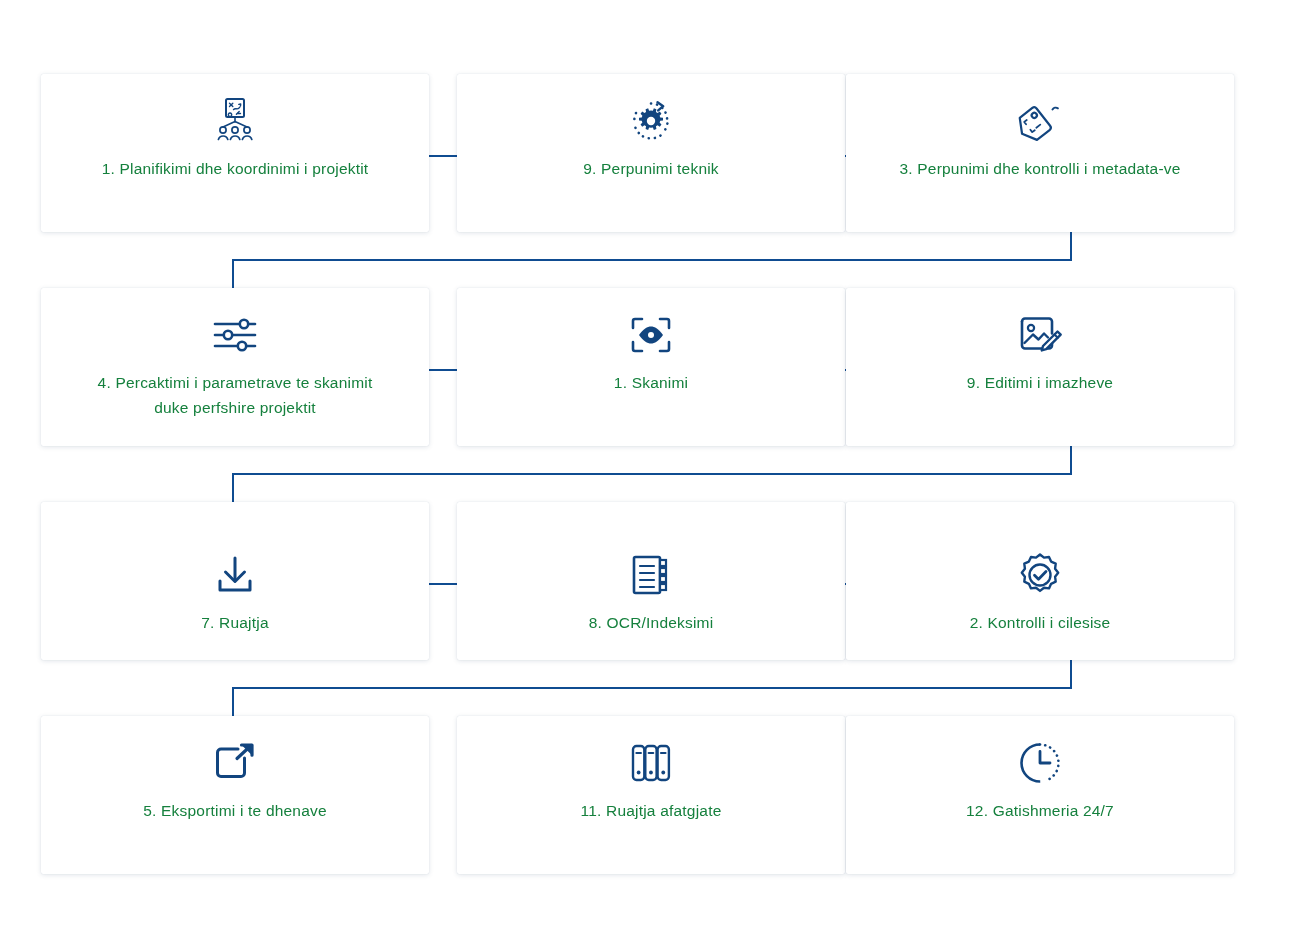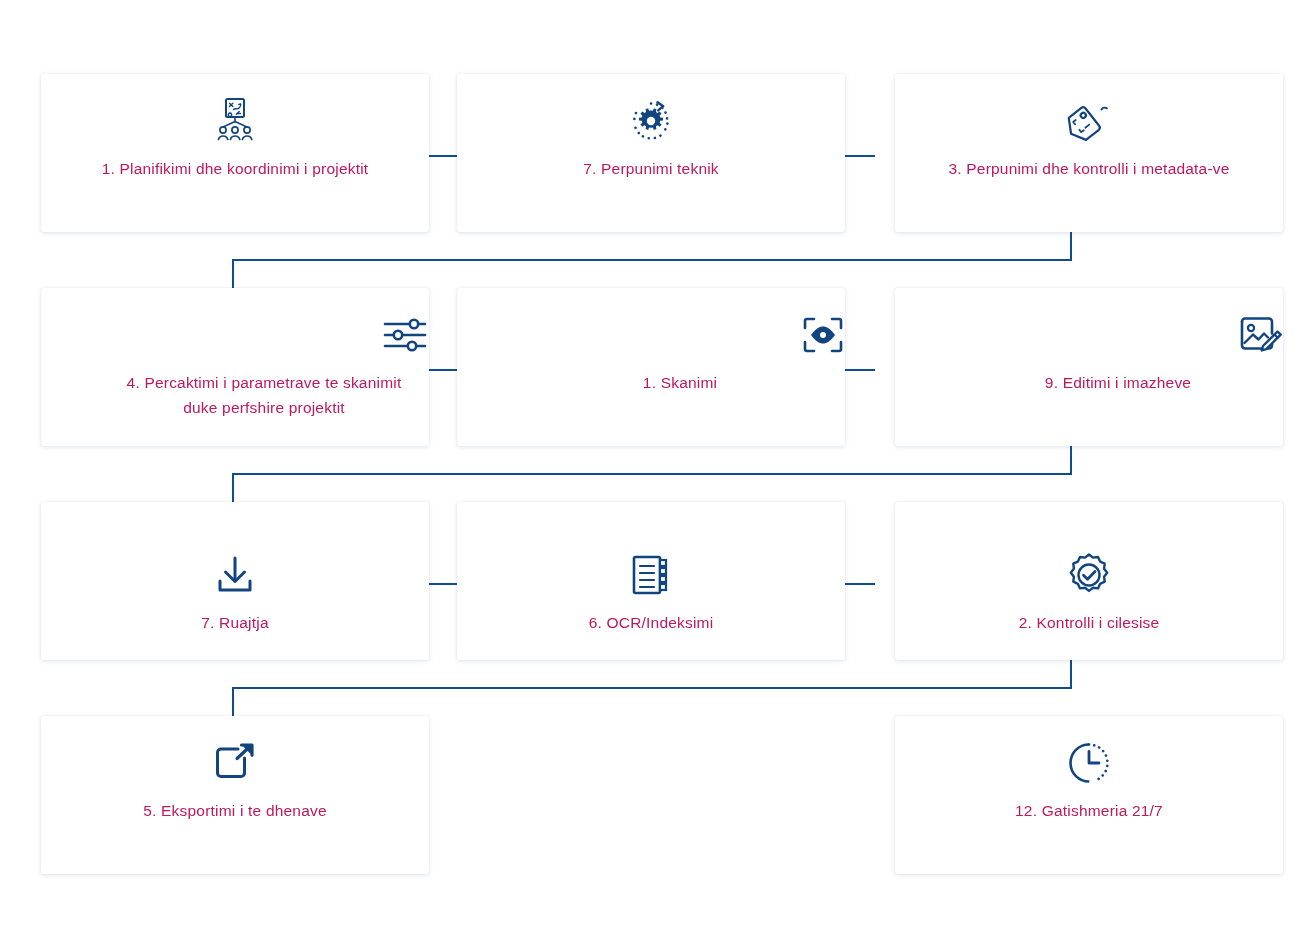--- a/index.html
+++ b/index.html
@@ -38,33 +38,33 @@
     align-items: center;
     justify-content: center;
   }
   .card-icon svg {
     display: block;
   }
   .card-label {
     margin-top: 12px;
     width: 330px;
     text-align: center;
-    color: #be185d;
+    color: #15803d;
     font-size: 15.5px;
     line-height: 25px;
     letter-spacing: 0.2px;
     font-family: "Liberation Sans", sans-serif;
   }
   
   .col-1 { left: 41px; }
   .col-2 { left: 457px; }
-  .col-3 { left: 895px; }
+  .col-3 { left: 846px; }
   
   .row-1 { top: 74px; }
-  .row-2 { top: 288px; align-items: flex-end; }
+  .row-2 { top: 288px; }
   .row-3 { top: 502px; justify-content: center; }
   .row-4 { top: 716px; }
 
   
   .h-conn {
     position: absolute;
     height: 2px;
     width: 30px;
     background: #0f4c91;
   }
@@ -141,21 +141,21 @@
           <path d="M40.4 25.5 a17 17 0 0 1 -4.4 9.0" stroke-dasharray="0.1 6"></path>
           <path d="M33.5 37.5 a17 17 0 0 1 -19.0 0" stroke-dasharray="0.1 6"></path>
           <path d="M11.8 35 a17 17 0 0 1 -4.4 -9.2" stroke-dasharray="0.1 6"></path>
           <path d="M7.4 21.0 a17 17 0 0 1 4.6 -10.4" stroke-dasharray="0.1 6"></path>
         </g>
         <path d="M30.5 4.2 L36.2 8.2 L31.2 12.4" stroke="#12457f" stroke-width="2.4" stroke-linecap="round" stroke-linejoin="round" fill="none"></path>
         <path d="M24 12.4 l1.9 0.35 0.95 -2.55 2.55 1.05 -0.45 2.7 1.6 1.15 2.25 -1.55 1.65 2.2 -1.85 2.0 0.65 1.85 2.75 0.15 0 2.75 -2.75 0.15 -0.65 1.85 1.85 2.0 -1.65 2.2 -2.25 -1.55 -1.6 1.15 0.45 2.7 -2.55 1.05 -0.95 -2.55 -1.9 0.35 -1.9 -0.35 -0.95 2.55 -2.55 -1.05 0.45 -2.7 -1.6 -1.15 -2.25 1.55 -1.65 -2.2 1.85 -2.0 -0.65 -1.85 -2.75 -0.15 0 -2.75 2.75 -0.15 0.65 -1.85 -1.85 -2.0 1.65 -2.2 2.25 1.55 1.6 -1.15 -0.45 -2.7 2.55 -1.05 0.95 2.55 z" fill="#12457f"></path>
         <circle cx="24" cy="23" r="4.2" fill="#ffffff"></circle>
       </svg>
     </div>
-    <div class="card-label">7. Perpunimi teknik</div>
+    <div class="card-label">9. Perpunimi teknik</div>
   </div>
 
   <div class="card col-3 row-1">
     <div class="card-icon">
       <svg width="50" height="46" viewBox="0 0 50 46" fill="none" xmlns="http://www.w3.org/2000/svg">
         <g transform="rotate(-38 25 23)">
           <path d="M11 8 h16 a3 3 0 0 1 3 3 v22 a3 3 0 0 1 -3 3 h-16 l-8 -14 z" stroke="#12457f" stroke-width="2.2" fill="none" stroke-linejoin="round"></path>
           <circle cx="24" cy="15" r="2.6" stroke="#12457f" stroke-width="2.2" fill="none"></circle>
           <path d="M12 17 v-3 h3.2" stroke="#12457f" stroke-width="1.8" stroke-linecap="round" stroke-linejoin="round" fill="none"></path>
           <path d="M12 24 v3 h3.2" stroke="#12457f" stroke-width="1.8" stroke-linecap="round" stroke-linejoin="round" fill="none"></path>
@@ -227,21 +227,21 @@
     <div class="card-icon">
       <svg width="42" height="44" viewBox="0 0 42 44" fill="none" xmlns="http://www.w3.org/2000/svg">
         <rect x="4" y="4" width="26" height="36" rx="1.5" stroke="#12457f" stroke-width="2.6" fill="#ffffff"></rect>
         <path d="M10 13 H24 M10 20 H24 M10 27 H24 M10 34 H24" stroke="#12457f" stroke-width="2.2" stroke-linecap="round"></path>
         <rect x="30" y="7" width="6" height="6" stroke="#12457f" stroke-width="2.2" fill="#ffffff"></rect>
         <rect x="30" y="15" width="6" height="6" stroke="#12457f" stroke-width="2.2" fill="#ffffff"></rect>
         <rect x="30" y="23" width="6" height="6" stroke="#12457f" stroke-width="2.2" fill="#ffffff"></rect>
         <rect x="30" y="31" width="6" height="6" stroke="#12457f" stroke-width="2.2" fill="#ffffff"></rect>
       </svg>
     </div>
-    <div class="card-label">6. OCR/Indeksimi</div>
+    <div class="card-label">8. OCR/Indeksimi</div>
   </div>
 
   <div class="card col-3 row-3">
     <div class="card-icon">
       <svg width="46" height="46" viewBox="0 0 46 46" fill="none" xmlns="http://www.w3.org/2000/svg">
         <path d="M23 2.5 l4.0 3.1 5.0 -0.6 2.1 4.6 4.6 2.1 -0.6 5.0 3.1 4.0 -3.1 4.0 0.6 5.0 -4.6 2.1 -2.1 4.6 -5.0 -0.6 -4.0 3.1 -4.0 -3.1 -5.0 0.6 -2.1 -4.6 -4.6 -2.1 0.6 -5.0 -3.1 -4.0 3.1 -4.0 -0.6 -5.0 4.6 -2.1 2.1 -4.6 5.0 0.6 z" stroke="#12457f" stroke-width="2.4" fill="none" stroke-linejoin="round"></path>
         <circle cx="23" cy="23" r="10.5" stroke="#12457f" stroke-width="2.4" fill="none"></circle>
         <path d="M17.5 23.2 L21.5 27.2 L29 19.5" stroke="#12457f" stroke-width="2.8" stroke-linecap="round" stroke-linejoin="round" fill="none"></path>
       </svg>
     </div>
@@ -252,25 +252,39 @@
     <div class="card-icon">
       <svg width="46" height="44" viewBox="0 0 46 44" fill="none" xmlns="http://www.w3.org/2000/svg">
         <path d="M26 8 H9 a3.5 3.5 0 0 0 -3.5 3.5 V32 a3.5 3.5 0 0 0 3.5 3.5 H29 a3.5 3.5 0 0 0 3.5 -3.5 V17" stroke="#12457f" stroke-width="3" stroke-linecap="round" stroke-linejoin="round" fill="none"></path>
         <path d="M25 17.5 L39 4.5" stroke="#12457f" stroke-width="3.2" stroke-linecap="round"></path>
         <path d="M29.5 4 H40 V14.2" stroke="#12457f" stroke-width="3.2" stroke-linecap="round" stroke-linejoin="round" fill="#12457f"></path>
       </svg>
     </div>
     <div class="card-label">5. Eksportimi i te dhenave</div>
   </div>
 
+  <div class="card col-2 row-4">
+    <div class="card-icon">
+      <svg width="44" height="42" viewBox="0 0 44 42" fill="none" xmlns="http://www.w3.org/2000/svg">
+        <rect x="4" y="4" width="11.3" height="34" rx="3.5" stroke="#12457f" stroke-width="2.4" fill="#ffffff"></rect>
+        <rect x="16.3" y="4" width="11.3" height="34" rx="3.5" stroke="#12457f" stroke-width="2.4" fill="#ffffff"></rect>
+        <rect x="28.6" y="4" width="11.3" height="34" rx="3.5" stroke="#12457f" stroke-width="2.4" fill="#ffffff"></rect>
+        <path d="M7.4 11 H11.9 M19.7 11 H24.2 M32 11 H36.5" stroke="#12457f" stroke-width="2.2" stroke-linecap="round"></path>
+        <circle cx="9.65" cy="30.5" r="1.9" fill="#12457f"></circle>
+        <circle cx="21.95" cy="30.5" r="1.9" fill="#12457f"></circle>
+        <circle cx="34.25" cy="30.5" r="1.9" fill="#12457f"></circle>
+      </svg>
+    </div>
+    <div class="card-label">11. Ruajtja afatgjate</div>
+  </div>
 
   <div class="card col-3 row-4">
     <div class="card-icon">
       <svg width="46" height="44" viewBox="0 0 46 44" fill="none" xmlns="http://www.w3.org/2000/svg">
         <path d="M23 3.5 a18.5 18.5 0 1 0 0 37 a18.5 18.5 0 0 0 0 -37" stroke="#12457f" stroke-width="2.6" fill="none" stroke-dasharray="58 200"></path>
         <path d="M23 3.5 a18.5 18.5 0 0 1 18.5 18.5 a18.5 18.5 0 0 1 -13 17.7" stroke="#12457f" stroke-width="2.6" fill="none" stroke-linecap="round" stroke-dasharray="0.1 5.2"></path>
         <path d="M23 10.5 V22 H33" stroke="#12457f" stroke-width="2.8" stroke-linecap="round" stroke-linejoin="round" fill="none"></path>
       </svg>
     </div>
-    <div class="card-label">12. Gatishmeria 21/7</div>
+    <div class="card-label">12. Gatishmeria 24/7</div>
   </div>
 
 </div>
 
 </body></html>

